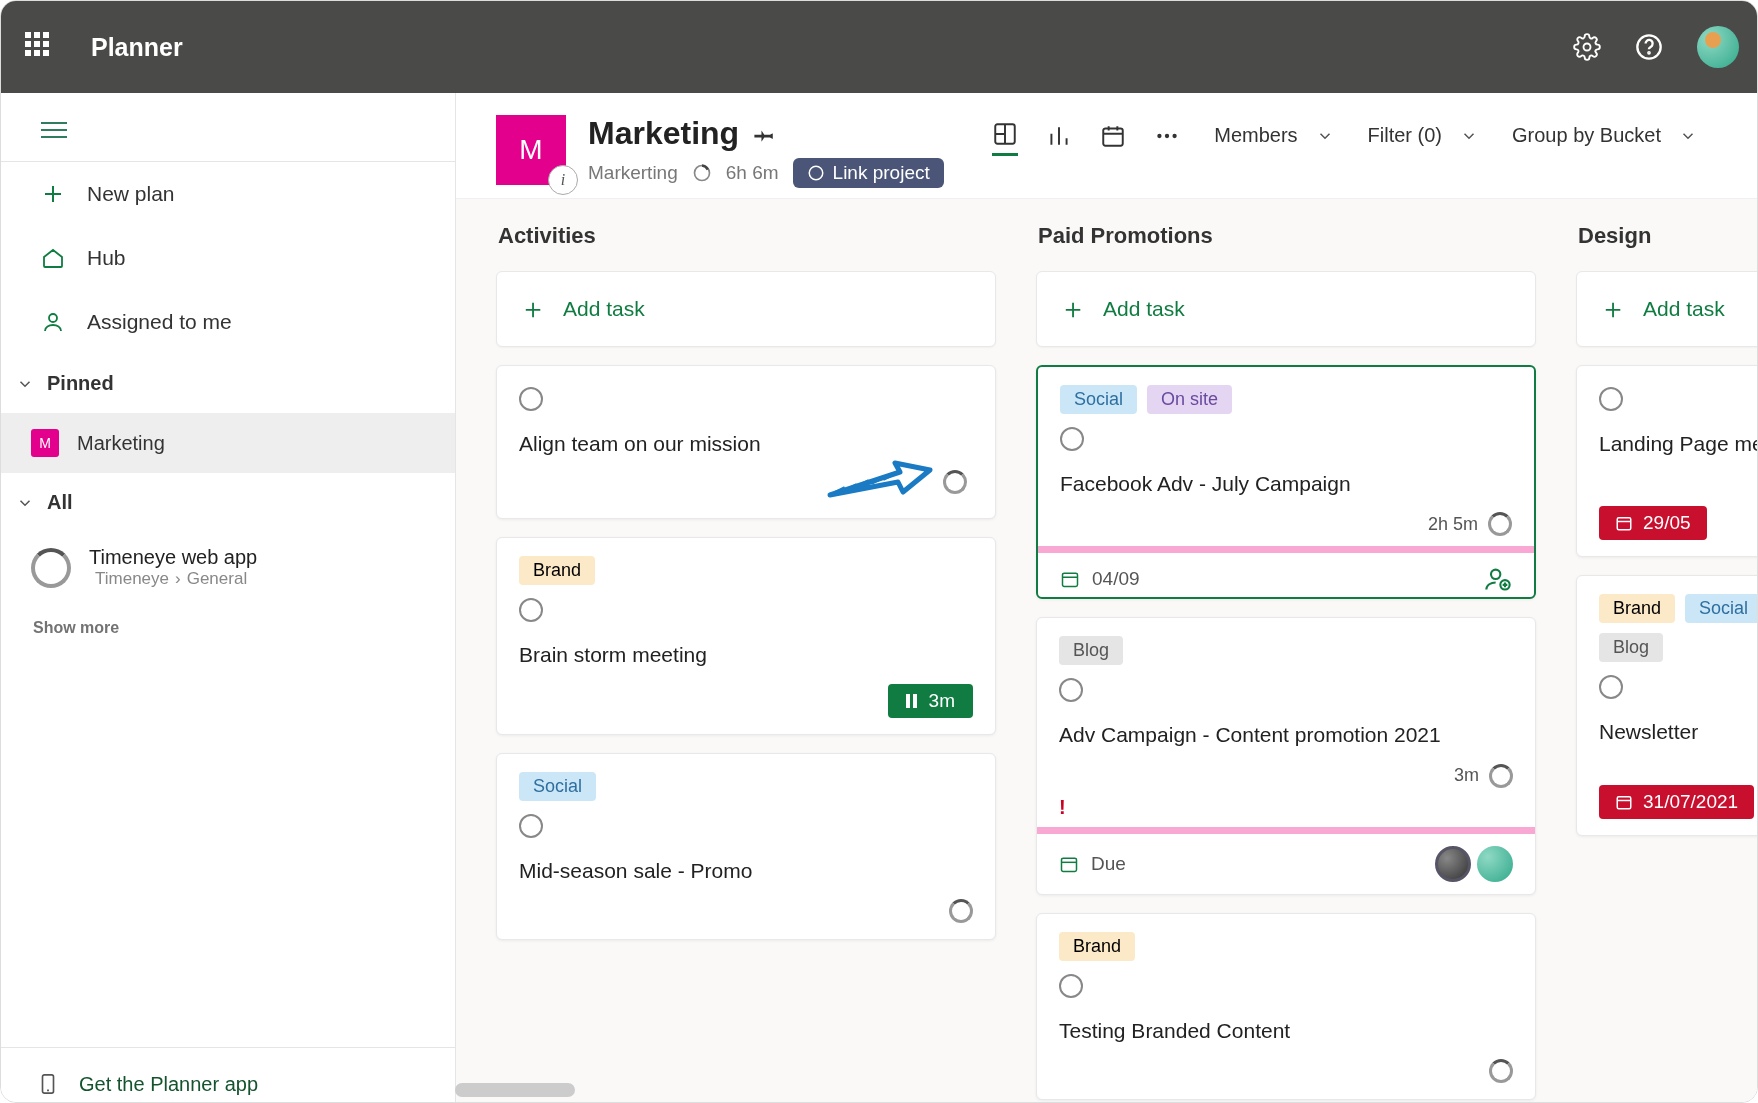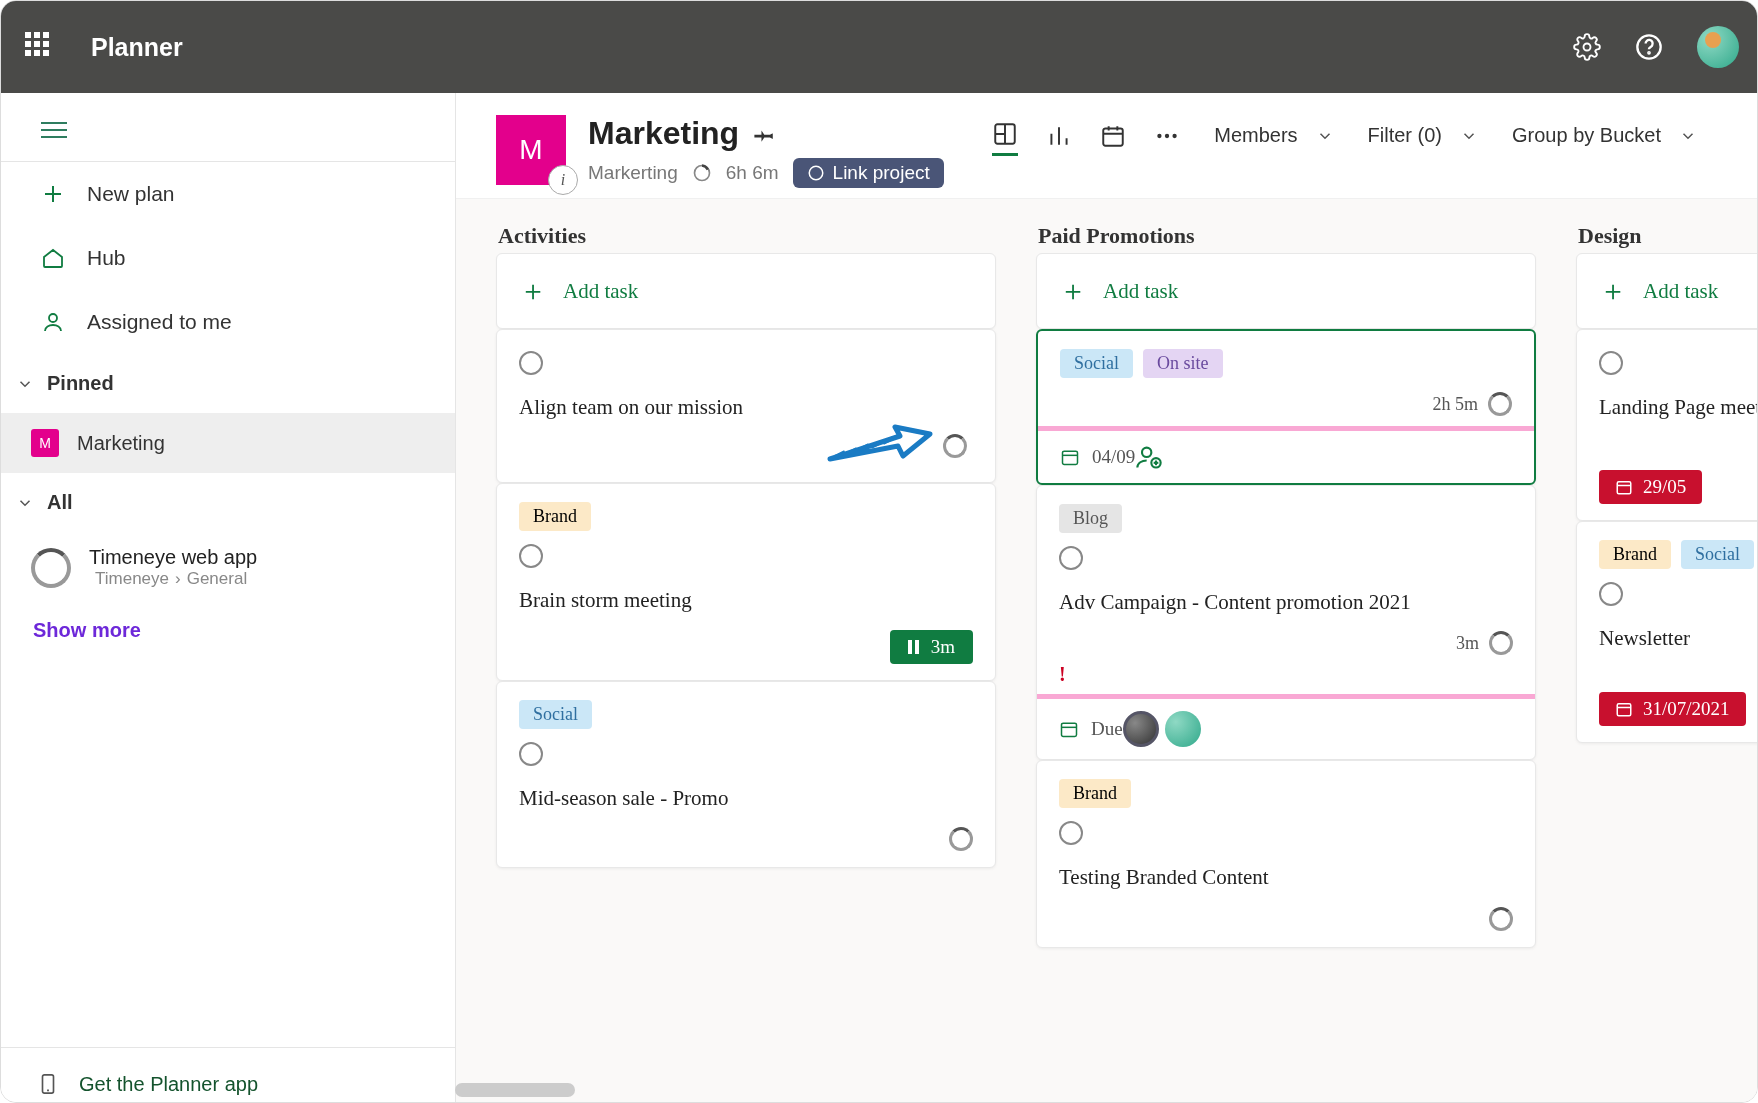--- a/index.html
+++ b/index.html
@@ -23,40 +23,40 @@
 .section-header { display: flex; align-items: center; gap: 12px; padding: 18px 14px; font-size: 20px; font-weight:600; color:#333; cursor:pointer;}
 .chev { width:20px; height:20px; display:flex; align-items:center; justify-content:center;}
 .pinned-item { display:flex; align-items:center; gap:18px; padding: 16px 30px; background:#eeeeee; font-size:20px; cursor:pointer; color:#333;}
 .pinned-icon { width:28px; height:28px; background:#e3008c; color:#fff; border-radius:3px; display:flex; align-items:center; justify-content:center; font-size:14px;}
 .timeneye { display:flex; align-items:center; gap:18px; padding: 14px 30px; cursor:pointer;}
 .timeneye-circ { width:40px; height:40px; border:4px solid #999; border-top-color:#555;border-radius:50%; }
 .timeneye-txt { display:flex; flex-direction:column;}
 .timeneye-txt .t1{ font-size:20px; color:#222;}
 .timeneye-txt .t2{ font-size:17px; color:#888;}
 .t2 span{margin:0 6px;}
-.showmore { padding:16px 32px; color:#6d28d9; font-size:20px; font-weight:600; cursor:pointer;}
+.showmore { padding:16px 32px; color:#737373; font-size:16px; font-weight:600; cursor:pointer;}
 .side-footer { margin-top:auto; border-top:1px solid #e5e5e5; display:flex; align-items:center; gap:20px; padding:22px 36px; font-size:20px; color:#14532d; cursor:pointer;}
 
 .main { flex:1; display:flex; flex-direction:column; background:#faf9f8; min-width:0; overflow:hidden;}
 .plan-header { display:flex; align-items:flex-start; padding: 22px 40px 10px; gap:22px; background:#fff; border-bottom:1px solid #f0f0f0;}
 .plan-icon { width:70px; height:70px; background:#e3008c; color:#fff; display:flex; align-items:center; justify-content:center; font-size:28px; position:relative;}
 .plan-icon .info { position:absolute; bottom:-10px; right:-12px; width:30px; height:30px; border-radius:50%; background:#fff; border:1px solid #aaa; display:flex; align-items:center; justify-content:center; font-size:16px; color:#555; font-style:italic; font-family:serif;}
 .plan-titles .h1 { font-size:32px; font-weight:700; color:#222; display:flex; align-items:center; gap:14px;}
 .pin-ico{cursor:pointer;}
 .plan-sub { display:flex; align-items:center; gap:14px; margin-top:6px; font-size:19px; color:#777;}
 .link-proj { background:#4a5577; color:#fff; border-radius:6px; padding:4px 14px; font-size:19px; display:flex; align-items:center; gap:8px; cursor:pointer;}
 .link-proj svg{width:18px;height:18px;}
 .header-right { margin-left:auto; display:flex; align-items:center; gap:34px; padding-right:20px;}
 .view-tabs { display:flex; gap:28px; align-items:center;}
 .view-tab { cursor:pointer; padding:6px 0; }
 .view-tab.active { border-bottom:3px solid #107c41;}
 .dropdown { display:flex; align-items:center; gap:18px; cursor:pointer; font-size:20px; color:#333;}
 
 .board { flex:1; display:flex; gap:40px; padding: 20px 40px; overflow-x:auto; background:#faf9f8;}
-.bucket { width: 500px; flex-shrink:0; display:flex; flex-direction:column; font-family:Liberation Serif, serif;}
+.bucket { width: 500px; flex-shrink:0; display:flex; flex-direction:column; gap:18px;}
 .bucket-title { font-size:22px; font-weight:600; color:#333; padding:4px 2px;}
 .add-task { background:#fff; border:1px solid #e8e8e8; border-radius:6px; padding:18px 22px; display:flex; align-items:center; gap:16px; cursor:pointer; color:#107c41; font-size:21px; box-shadow:0 1px 2px rgba(0,0,0,0.04);}
 .plus { font-size:28px; font-weight:300;}
 
 .card { background:#fff; border:1px solid #e8e8e8; border-radius:6px; padding:18px 22px 16px; box-shadow:0 1px 3px rgba(0,0,0,0.06); position:relative; cursor:pointer;}
 .card.hl { border:2px solid #107c41; padding:0; overflow:hidden;}
 .card.hl .card-body{padding:18px 22px 10px;}
 .tags { display:flex; gap:10px; margin-bottom:10px; flex-wrap:wrap;}
 .tag { padding:4px 14px; border-radius:4px; font-size:18px;}
 .tag-brand { background:#fce9c7; color:#000000;}
@@ -64,21 +64,21 @@
 .tag-onsite { background:#e4d5f3; color:#6a4a9e;}
 .tag-blog { background:#e5e5e5; color:#555;}
 .task-row { display:flex; align-items:flex-start; gap:18px;flex-direction:column;}
 .check { width:24px; height:24px; border:2px solid #888; border-radius:50%; flex-shrink:0; margin-top:3px; cursor:pointer;}
 .task-title { font-size:21px; color:#222; line-height:1.4;}
 .card-meta { display:flex; justify-content:flex-end; align-items:center; gap:10px; margin-top:14px; font-size:18px; color:#555;}
 .time-circ { width:24px; height:24px; border:3px solid #999; border-top-color:#555;border-radius:50%;}
 .timer-badge { background:#107c41; color:#fff; border-radius:4px; padding:6px 18px; font-size:19px; display:flex; align-items:center; gap:12px;}
 .pause { display:flex; gap:3px;}
 .pause span{width:4px;height:14px;background:#fff;}
-.card-footer { border-top:5px solid #f9a8d4; padding:12px 22px; display:flex; align-items:center; }
+.card-footer { border-top:7px solid #f9a8d4; padding:12px 22px; display:flex; align-items:center; justify-content:space-between;}
 .date-row { display:flex; align-items:center; gap:12px; color:#555; font-size:19px;}
 .cal-ico { width:20px; height:20px;}
 .alert-row { padding:8px 22px; color:#c02; font-size:20px; font-weight:700;}
 .avatars { display:flex; gap:6px;}
 .av { width:36px; height:36px; border-radius:50%;}
 .av1 { background: radial-gradient(circle at 30% 30%,#888,#333); border:3px solid #556;}
 .av2 { background: radial-gradient(circle at 30% 30%,#8fd9c4,#2fa88a);}
 .date-badge { background:#c8102e; color:#fff; border-radius:4px; padding:6px 16px; display:inline-flex; align-items:center; gap:10px; font-size:19px; margin-top:8px;}
 .arrow-doodle { position:absolute; right:28px; bottom:14px; display:flex; align-items:center; gap:8px;}
 .scrollbar { position:absolute; bottom:4px; left:455px; height:18px; width:680px; display:flex; align-items:center;}
@@ -336,20 +336,24 @@
             <span class="plus">＋</span>
             <span>Add task</span>
           </div>
 
         <div class="card hl">
           <div class="card-body">
             <div class="tags">
               <div class="tag tag-social">Social</div>
               <div class="tag tag-onsite">On site</div>
             </div>
+            <div class="task-row">
+              <div class="check"></div>
+              <div class="task-title">Facebook Adv - July Campaign</div>
+            </div>
             <div class="card-meta">
               <span>2h 5m</span>
               <div class="time-circ"></div>
             </div>
           </div>
           <div class="card-footer">
             <div class="date-row">
               <svg class="cal-ico" viewBox="0 0 24 24" fill="none" stroke="#107c41" stroke-width="1.8">
                   <rect x="3" y="5" width="18" height="16" rx="2"></rect>
                   <line x1="3" y1="10" x2="21" y2="10"></line>

